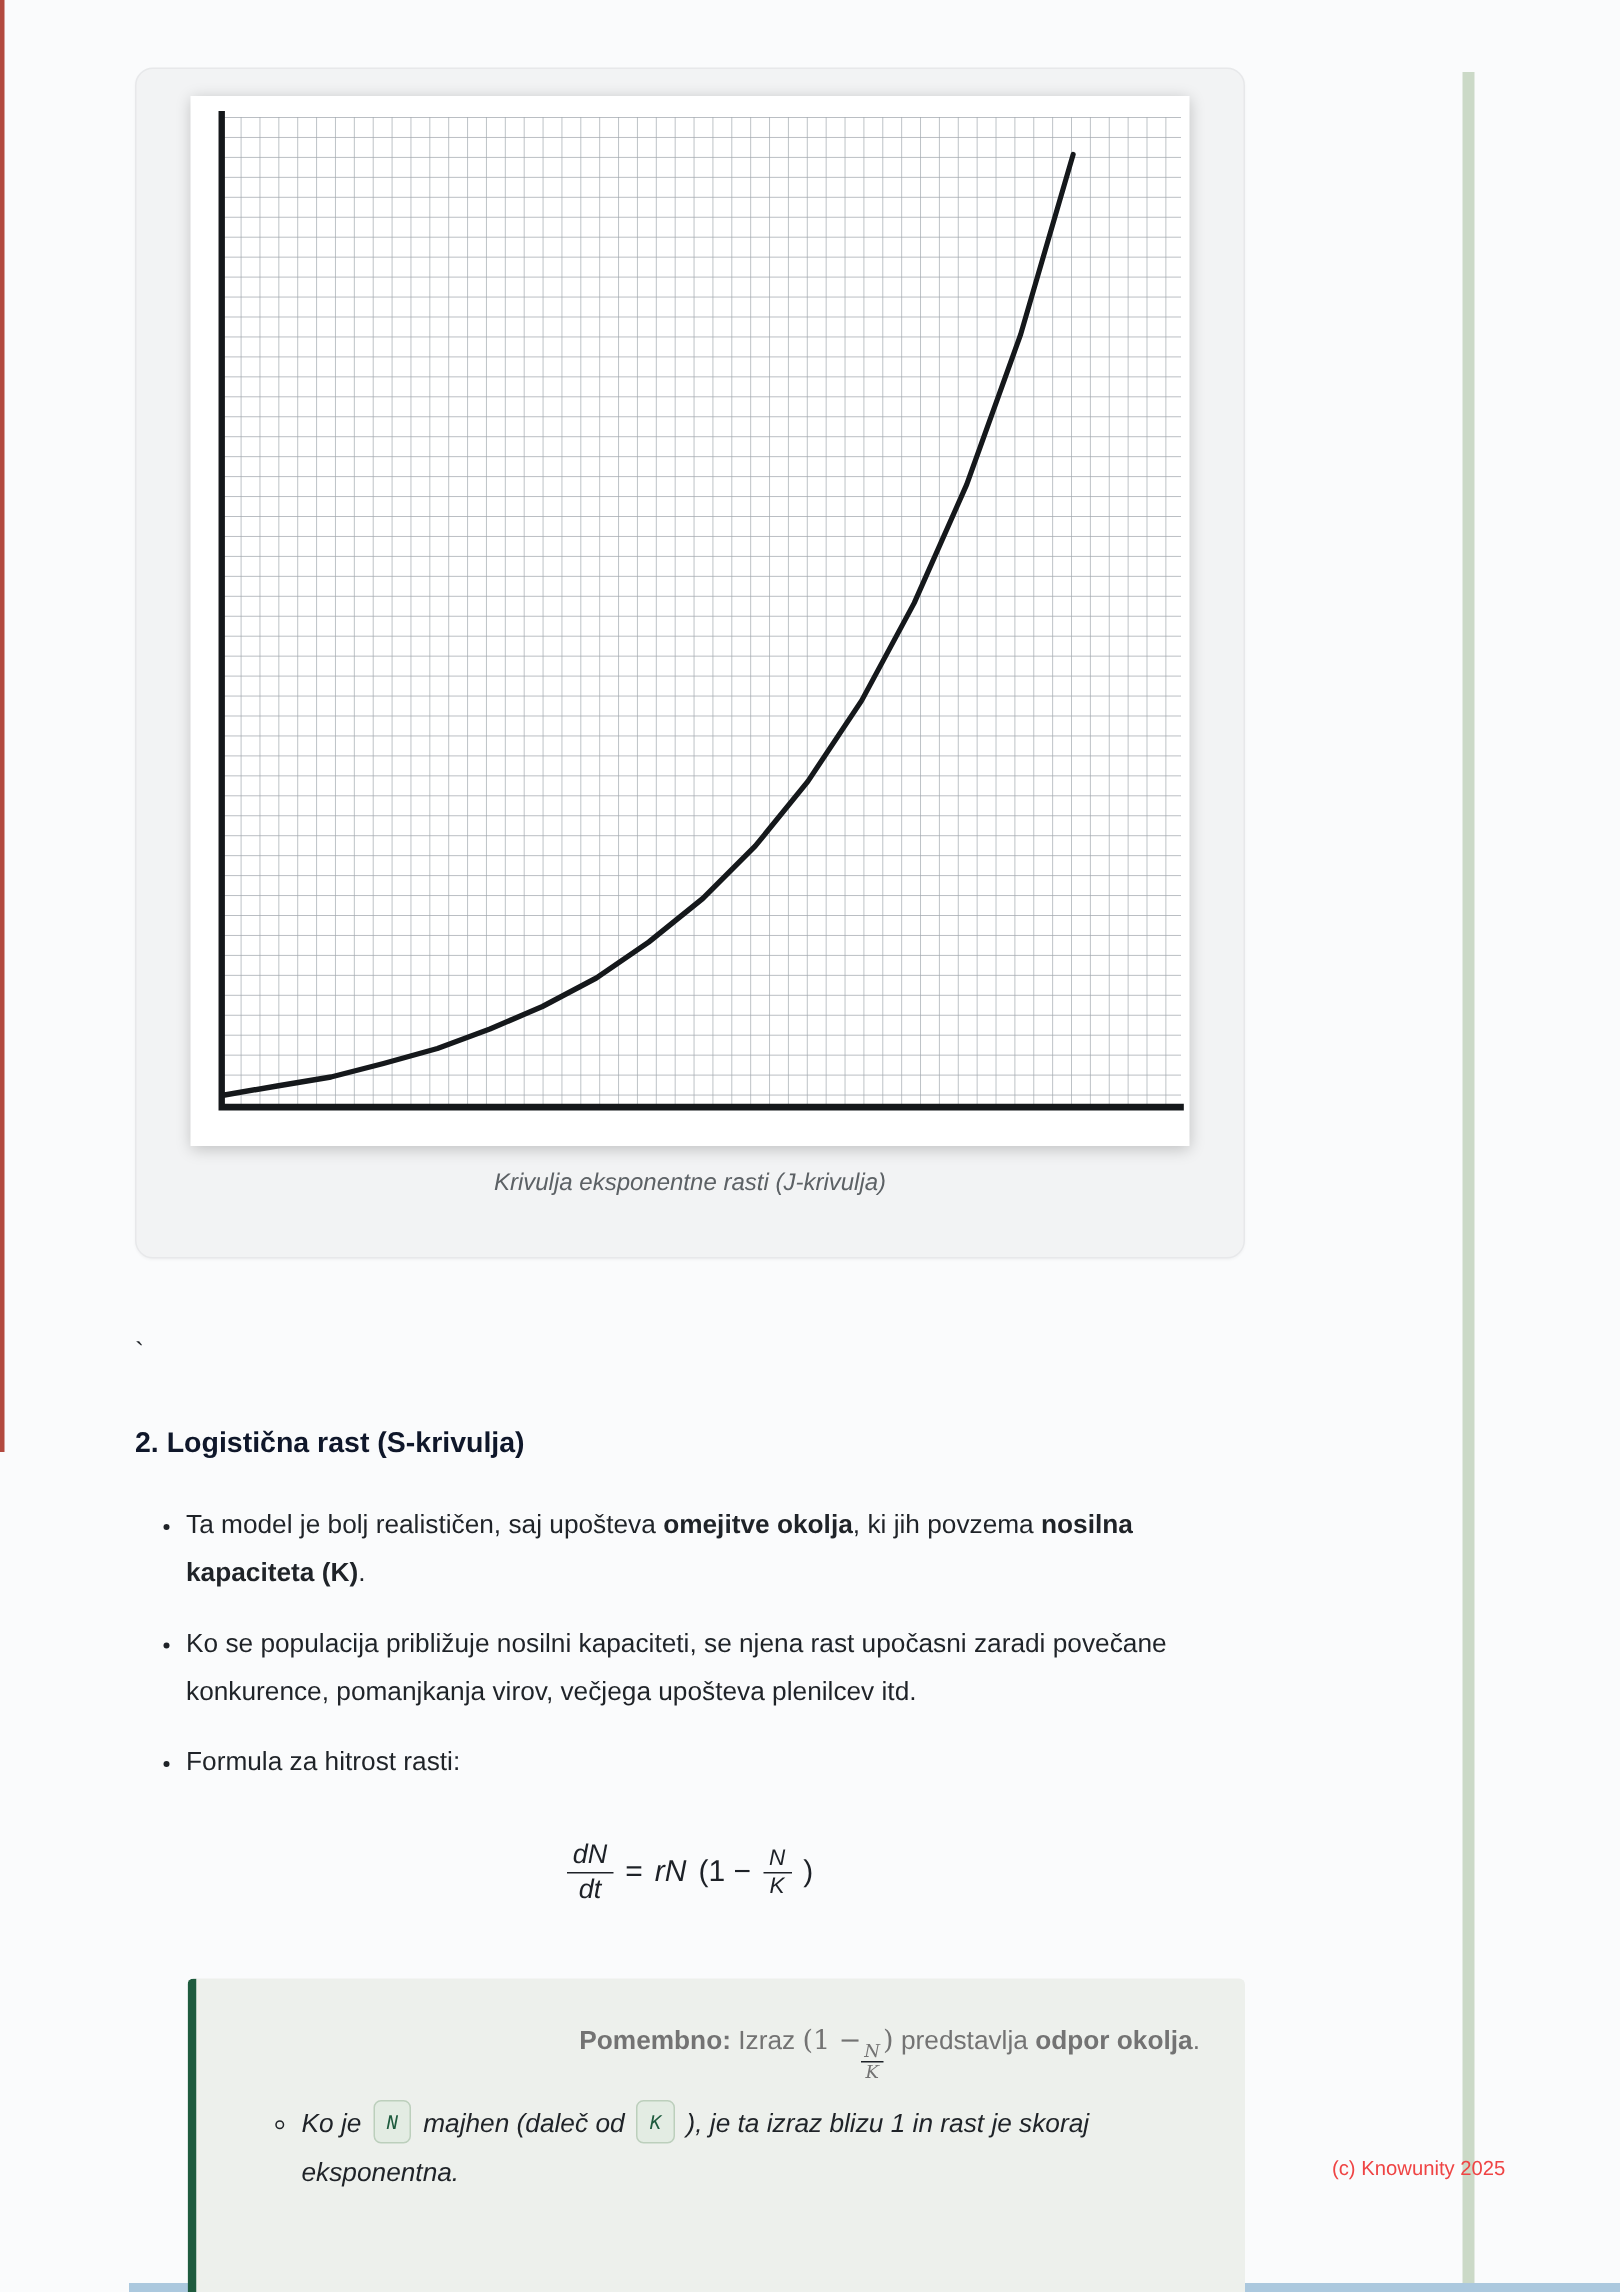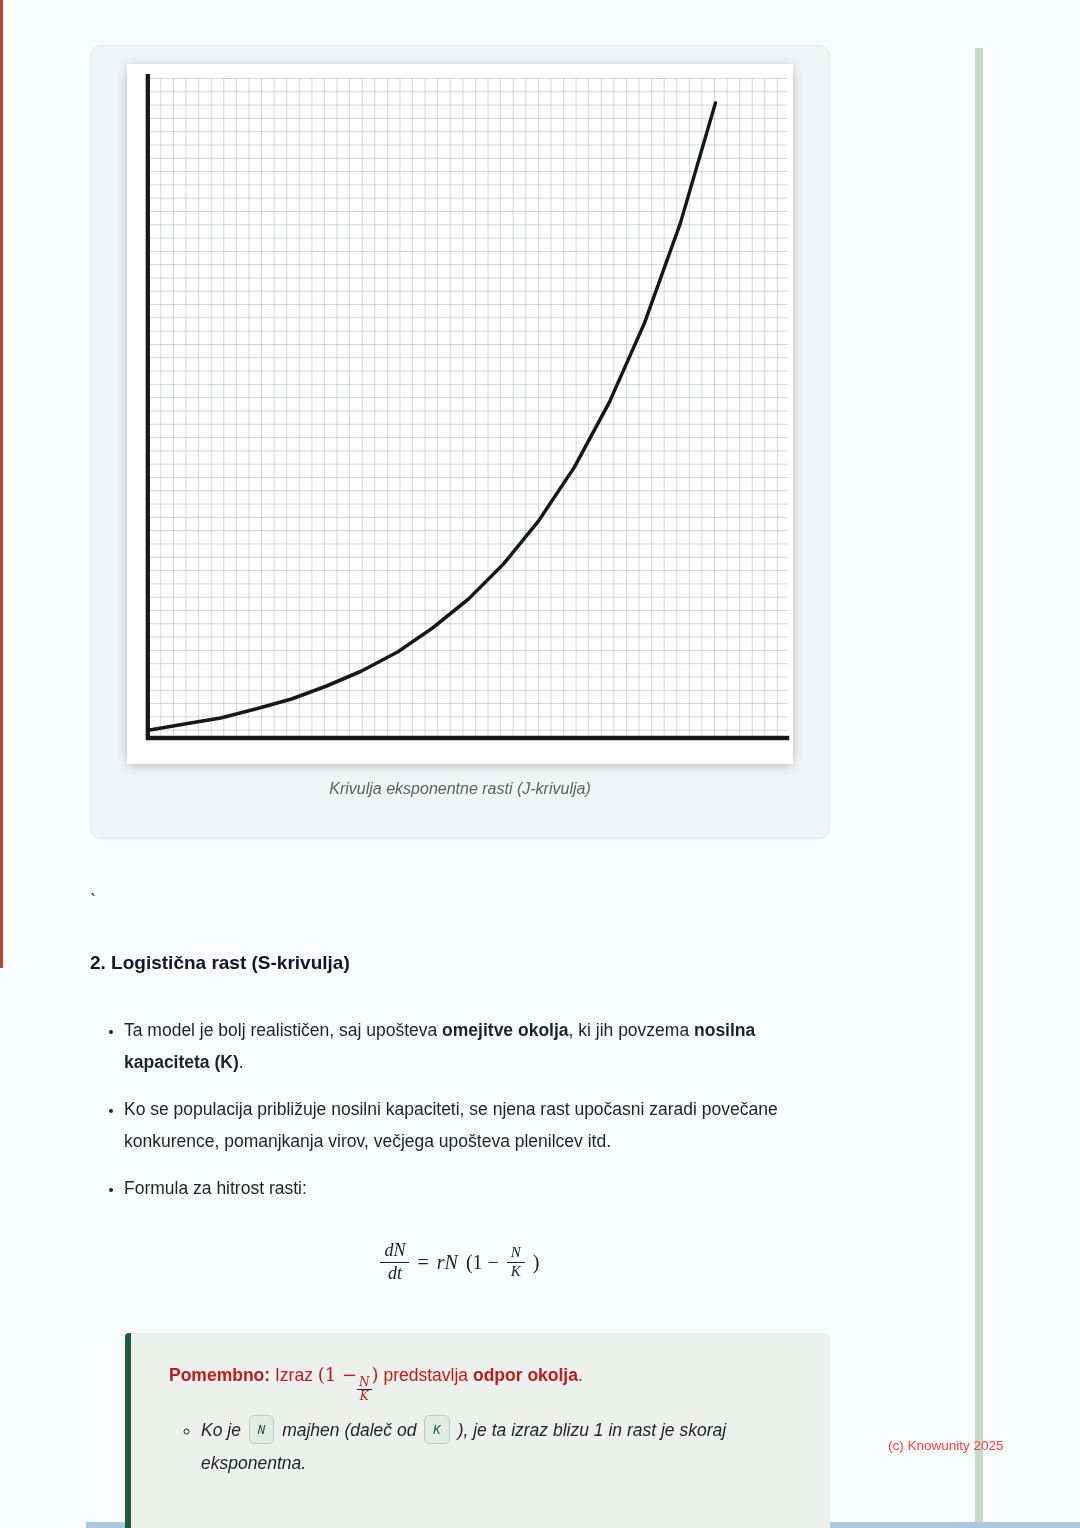--- a/index.html
+++ b/index.html
@@ -30,43 +30,43 @@
   .figure-image svg { display:block; width:100%; height:100%; }
   .figure-caption {
     margin-top:16px; text-align:center; font-style:italic;
     font-size:16px; color:#5c6165;
   }
 
   .stray { margin-top:52px; font-size:18px; color:#1f2328; }
 
   .section-heading { margin-top:40px; font-size:19px; font-weight:700; color:#0f172a; }
 
-  .bullets { margin-top:40px; padding-left:34px; list-style:disc outside; }
+  .bullets { margin-top:26px; padding-left:34px; list-style:disc outside; }
   .bullets > li { font-size:17.5px; line-height:1.85; margin-bottom:14px; color:#1f2328; }
   .bullets > li::marker { font-size:0.85em; }
   strong { font-weight:700; }
 
   
   .formula {
     margin:36px 0 48px; display:flex; justify-content:center; align-items:center; gap:8px;
-    font-family:Liberation Serif, serif; font-size:20px; color:#1d2127;
+    font-family:Liberation Sans, sans-serif; font-size:20px; color:#1d2127;
   }
   .var { font-style:italic; }
   .up  { font-style:normal; }
   .frac { display:inline-flex; flex-direction:column; align-items:center; line-height:1.2; font-size:18px; }
   .frac .top { border-bottom:1.4px solid #1d2127; padding:0 4px 1px; }
   .frac.fsmall { font-size:15px; line-height:1.15; }
 
   
   .callout {
     margin-left:35px; width:705px; min-height:218px;
     background:#edf0ec; border-left:6px solid #1e5b3e; border-radius:4px;
     padding:26px 30px 24px 38px;
   }
-  .callout p { font-size:17.5px; line-height:1.8; color:#b91c1c; }
+  .callout p { font-size:17.5px; line-height:1.8; color:#737373;text-align:right; }
   .imath { font-family:"DejaVu Serif", serif; font-size:18px; white-space:nowrap; }
   .imath .frac { font-size:12px; vertical-align:-5px; line-height:1.05; }
   .imath .frac .top { border-bottom:1.2px solid #1d2127; padding:0 2px 0; }
   .sub-list { margin-top:12px; padding-left:32px; list-style:circle outside;font-style:italic; }
   .sub-list li { font-size:17.5px; line-height:1.85; color:#1f2328; }
   .chip {
     display:inline-block; font-family:"DejaVu Sans Mono", monospace; font-size:12.5px;
     color:#1e5b3e; background:#e3ece3; border:1px solid #bccfbc; border-radius:5px;
     padding:2px 8px; margin:0 3px; vertical-align:2px;
   }

